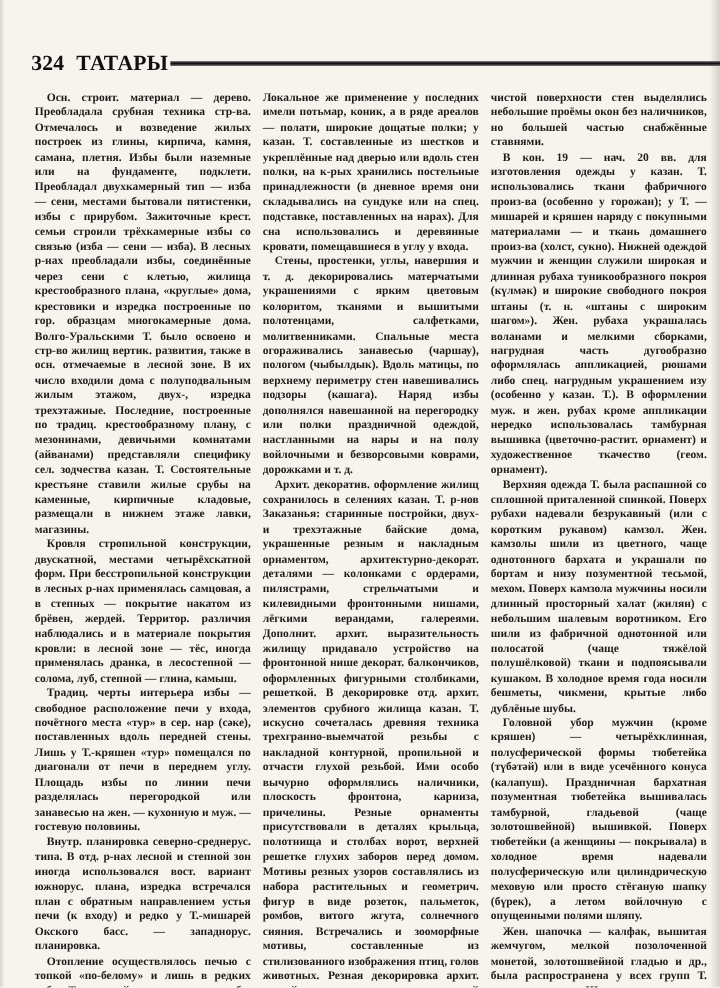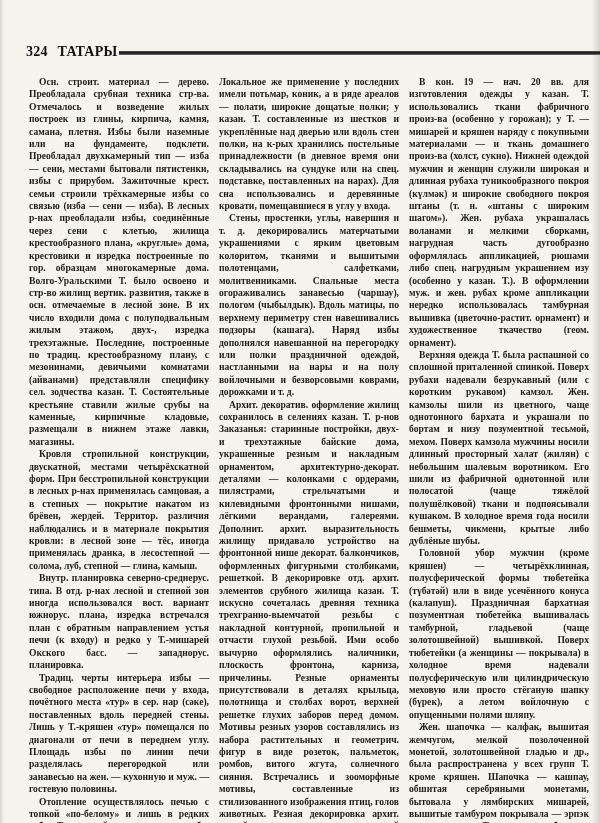--- a/index.html
+++ b/index.html
@@ -17,21 +17,21 @@
   .right-edge {
     position: absolute; right: 0; top: 0; width: 8px; height: 823px;
     background: linear-gradient(to right, #f4f1ea, #d4d0ca);
   }
   .header {
     position: absolute; left: 26px; top: 44px; width: 574px; height: 16px;
     display: flex; align-items: center;
   }
   .page-num, .running-title {
     font-family: "Liberation Serif", serif;
-    font-weight: bold; font-size: 14px; color: #111;
+    font-weight: bold; font-size: 18px; color: #111;
     letter-spacing: 0.2px;
   }
   .page-num { margin-right: 10px; }
   .header-rule {
     flex: 1; height: 4px; margin-left: 2px; margin-top: 1px;
     background: linear-gradient(to bottom, #555 0%, #111 50%, #777 100%);
   }
   .columns {
     position: absolute; top: 76px; left: 29px;
     display: flex; gap: 10px;
@@ -56,30 +56,31 @@
 <div class="header">
   <span class="page-num">324</span>
   <span class="running-title">ТАТАРЫ</span>
   <div class="header-rule"></div>
 </div>
 
 <div class="columns">
   <div class="col">
     <p>Осн. строит. материал — дерево. Преобладала срубная техника стр-ва. Отмечалось и возведение жилых построек из глины, кирпича, камня, самана, плетня. Избы были наземные или на фундаменте, подклети. Преобладал двухкамерный тип — изба — сени, местами бытовали пятистенки, избы с прирубом. Зажиточные крест. семьи строили трёхкамерные избы со связью (изба — сени — изба). В лесных р-нах преобладали избы, соединённые через сени с клетью, жилища крестообразного плана, «круглые» дома, крестовики и изредка построенные по гор. образцам многокамерные дома. Волго-Уральскими Т. было освоено и стр-во жилищ вертик. развития, также в осн. отмечаемые в лесной зоне. В их число входили дома с полуподвальным жилым этажом, двух-, изредка трехэтажные. Последние, построенные по традиц. крестообразному плану, с мезонинами, девичьими комнатами (айванами) представляли специфику сел. зодчества казан. Т. Состоятельные крестьяне ставили жилые срубы на каменные, кирпичные кладовые, размещали в нижнем этаже лавки, магазины.</p>
     <p>Кровля стропильной конструкции, двускатной, местами четырёхскатной форм. При бесстропильной конструкции в лесных р-нах применялась самцовая, а в степных — покрытие накатом из брёвен, жердей. Территор. различия наблюдались и в материале покрытия кровли: в лесной зоне — тёс, иногда применялась дранка, в лесостепной — солома, луб, степной — глина, камыш.</p>
+    <p>Традиц. черты интерьера избы — свободное расположение печи у входа, почётного места «тур» в сер. нар (сәке), поставленных вдоль передней стены. Лишь у Т.-кряшен «тур» помещался по диагонали от печи в переднем углу. Площадь избы по линии печи разделялась перегородкой или занавесью на жен. — кухонную и муж. — гостевую половины.</p>
     <p>Внутр. планировка северно-среднерус. типа. В отд. р-нах лесной и степной зон иногда использовался вост. вариант южнорус. плана, изредка встречался план с обратным направлением устья печи (к входу) и редко у Т.-мишарей Окского басс. — западнорус. планировка.</p>
-    <p>Традиц. черты интерьера избы — свободное расположение печи у входа, почётного места «тур» в сер. нар (сәке), поставленных вдоль передней стены. Лишь у Т.-кряшен «тур» помещался по диагонали от печи в переднем углу. Площадь избы по линии печи разделялась перегородкой или занавесью на жен. — кухонную и муж. — гостевую половины.</p>
     <p>Отопление осуществлялось печью с топкой «по-белому» и лишь в редких избах Т.-мишарей сохранились печи без труб. Хлебопекарные печи возводились глинобитными и из кирпича, различались отсутствием или наличием котла, способом его укрепления — подвесным (у отд. групп Т.-мишарей Окского бас.), вмазанным и т. д.</p>
 
   </div>
   <div class="col">
     <p class="cont">Локальное же применение у последних имели потьмар, коник, а в ряде ареалов — полати, широкие дощатые полки; у казан. Т. составленные из шестков и укреплённые над дверью или вдоль стен полки, на к-рых хранились постельные принадлежности (в дневное время они складывались на сундуке или на спец. подставке, поставленных на нарах). Для сна использовались и деревянные кровати, помещавшиеся в углу у входа.</p>
     <p>Стены, простенки, углы, навершия и т. д. декорировались матерчатыми украшениями с ярким цветовым колоритом, тканями и вышитыми полотенцами, салфетками, молитвенниками. Спальные места огораживались занавесью (чаршау), пологом (чыбылдык). Вдоль матицы, по верхнему периметру стен навешивались подзоры (кашага). Наряд избы дополнялся навешанной на перегородку или полки праздничной одеждой, настланными на нары и на полу войлочными и безворсовыми коврами, дорожками и т. д.</p>
     <p>Архит. декоратив. оформление жилищ сохранилось в селениях казан. Т. р-нов Заказанья: старинные постройки, двух- и трехэтажные байские дома, украшенные резным и накладным орнаментом, архитектурно-декорат. деталями — колонками с ордерами, пилястрами, стрельчатыми и килевидными фронтонными нишами, лёгкими верандами, галереями. Дополнит. архит. выразительность жилищу придавало устройство на фронтонной нише декорат. балкончиков, оформленных фигурными столбиками, решеткой. В декорировке отд. архит. элементов срубного жилища казан. Т. искусно сочеталась древняя техника трехгранно-выемчатой резьбы с накладной контурной, пропильной и отчасти глухой резьбой. Ими особо вычурно оформлялись наличники, плоскость фронтона, карниза, причелины. Резные орнаменты присутствовали в деталях крыльца, полотнища и столбах ворот, верхней решетке глухих заборов перед домом. Мотивы резных узоров составлялись из набора растительных и геометрич. фигур в виде розеток, пальметок, ромбов, витого жгута, солнечного сияния. Встречались и зооморфные мотивы, составленные из стилизованного изображения птиц, голов животных. Резная декорировка архит. частей сочеталась с полихромной раскраской контрастных цветов: бело-голубой, зелёно-голубой и т. д. Ею же покрывались обшитые плоскости стен, углов. Жилища Т.-мишарей не отличались особой пышностью декора. Накладная пропильная резьба больше использовалась в сев. р-нах Окского бас. Здесь же получило развитие оформление навершия кровли, печных труб, водостоков узорами просечного железа. Наиболее простой внеш. облик имели избы Т. смежных, отчасти и южных местностей лесостепной зон: обмазанные стены покрывали побелкой и на</p>
   </div>
   <div class="col">
+    <p class="cont">чистой поверхности стен выделялись небольшие проёмы окон без наличников, но большей частью снабжённые ставнями.</p>
     <p>В кон. 19 — нач. 20 вв. для изготовления одежды у казан. Т. использовались ткани фабричного произ-ва (особенно у горожан); у Т. — мишарей и кряшен наряду с покупными материалами — и ткань домашнего произ-ва (холст, сукно). Нижней одеждой мужчин и женщин служили широкая и длинная рубаха туникообразного покроя (күлмәк) и широкие свободного покроя штаны (т. н. «штаны с широким шагом»). Жен. рубаха украшалась воланами и мелкими сборками, нагрудная часть дугообразно оформлялась аппликацией, рюшами либо спец. нагрудным украшением изу (особенно у казан. Т.). В оформлении муж. и жен. рубах кроме аппликации нередко использовалась тамбурная вышивка (цветочно-растит. орнамент) и художественное ткачество (геом. орнамент).</p>
     <p>Верхняя одежда Т. была распашной со сплошной приталенной спинкой. Поверх рубахи надевали безрукавный (или с коротким рукавом) камзол. Жен. камзолы шили из цветного, чаще однотонного бархата и украшали по бортам и низу позументной тесьмой, мехом. Поверх камзола мужчины носили длинный просторный халат (жилян) с небольшим шалевым воротником. Его шили из фабричной однотонной или полосатой (чаще тяжёлой полушёлковой) ткани и подпоясывали кушаком. В холодное время года носили бешметы, чикмени, крытые либо дублёные шубы.</p>
     <p>Головной убор мужчин (кроме кряшен) — четырёхклинная, полусферической формы тюбетейка (түбәтәй) или в виде усечённого конуса (калапуш). Праздничная бархатная позументная тюбетейка вышивалась тамбурной, гладьевой (чаще золотошвейной) вышивкой. Поверх тюбетейки (а женщины — покрывала) в холодное время надевали полусферическую или цилиндрическую меховую или просто стёганую шапку (бүрек), а летом войлочную с опущенными полями шляпу.</p>
     <p>Жен. шапочка — калфак, вышитая жемчугом, мелкой позолоченной монетой, золотошвейной гладью и др., была распространена у всех групп Т. кроме кряшен. Шапочка — кашпау, обшитая серебряными монетами, бытовала у лямбирских мишарей, вышитые тамбуром покрывала — эрпэк — у казан. Т., полотенцеобразные тастары — у мишарей, касимовских Т., самобытные покрывала — сурэкэ, тугэрэк яулык характерны для кряшен. Женщины и девушки заплетали волосы в две косы, гладко, на прямой пробор; только кряшенки убирали их короной вокруг головы наподобие рус. женщин.</p>
 
   </div>
 </div>
 
 </body></html>

